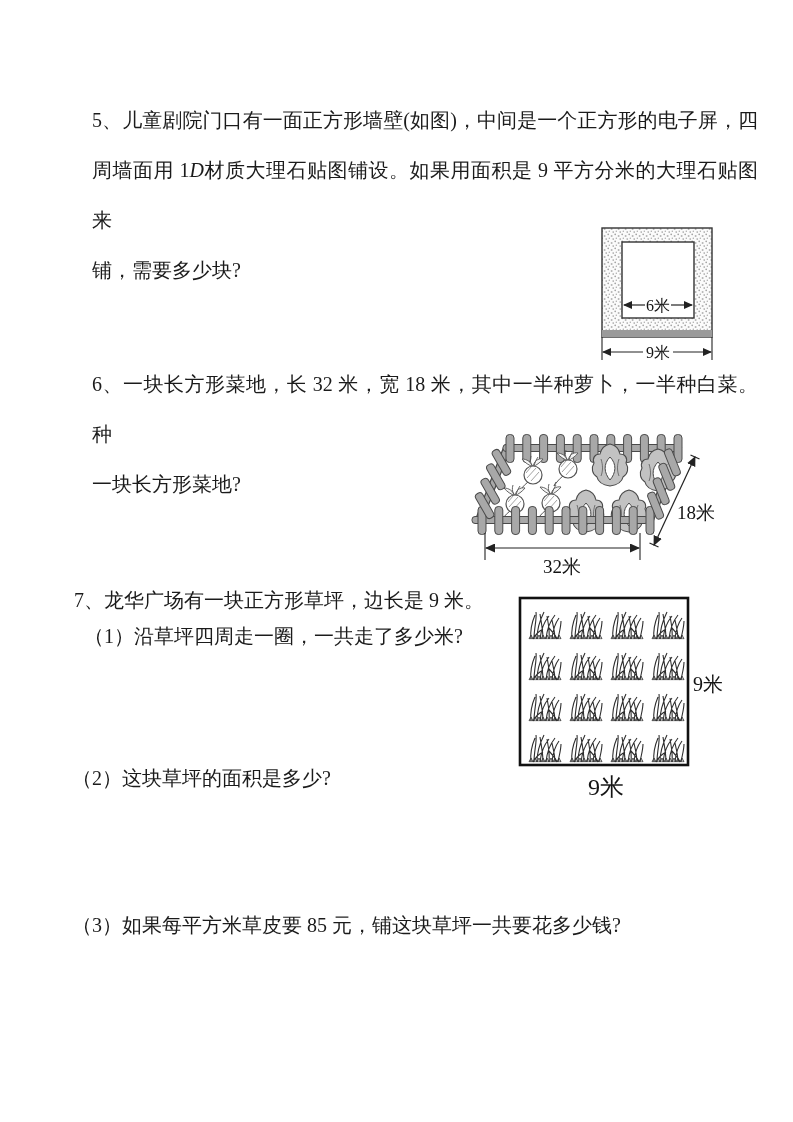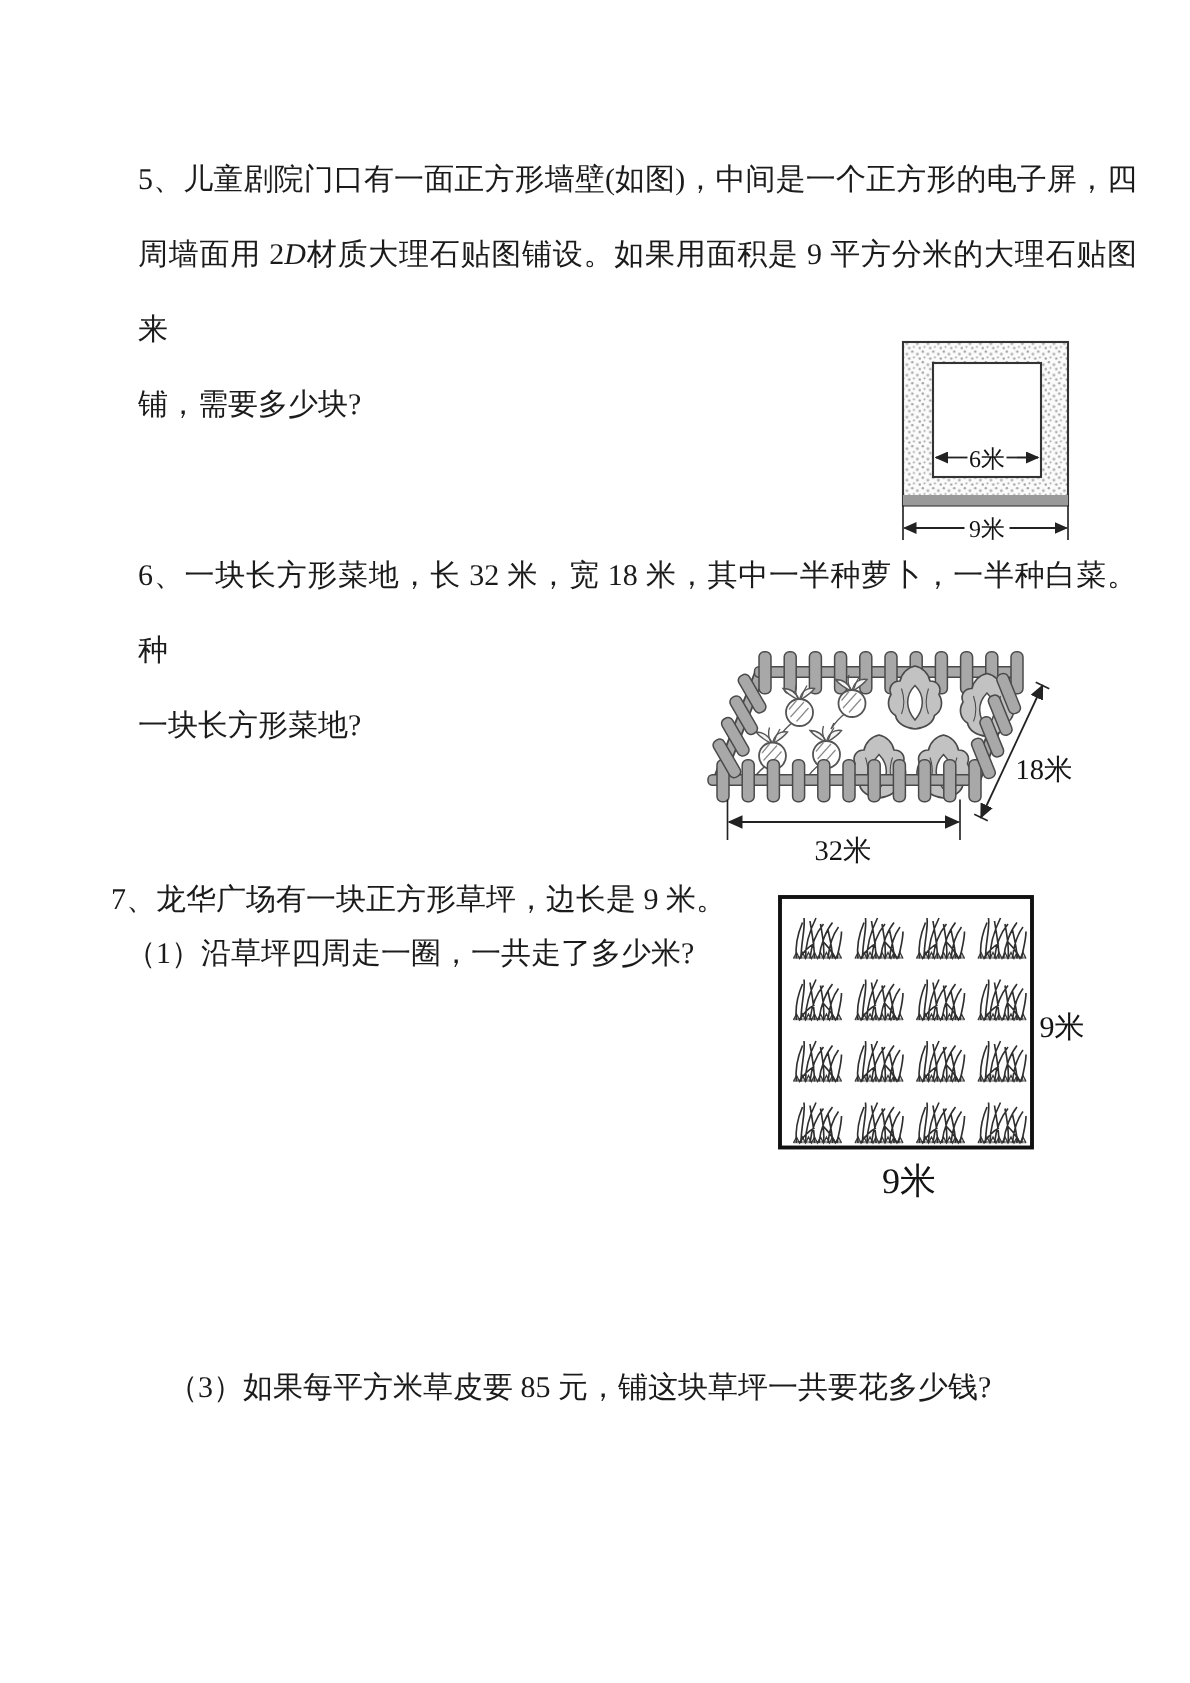--- a/index.html
+++ b/index.html
@@ -34,21 +34,21 @@
   .dim-tick{stroke:#222;stroke-width:1.1;}
   .fence-fill{fill:#a8a8a8;stroke:#4a4a4a;stroke-width:1;}
 </style>
 </head>
 <body>
 
 <div class="page">
 
   <div class="para" style="top:95px;">
     <span class="ln just">5、儿童剧院门口有一面正方形墙壁(如图)，中间是一个正方形的电子屏，四</span>
-    <span class="ln just"><span>周墙面用 2</span><span class="ital">D</span><span>材质大理石贴图铺设。如果用面积是 9 平方分米的大理石贴图来</span></span>
+    <span class="ln just"><span>周墙面用 1</span><span class="ital">D</span><span>材质大理石贴图铺设。如果用面积是 9 平方分米的大理石贴图来</span></span>
     <span class="ln">铺，需要多少块?</span>
   </div>
 
   <svg style="left:593px;top:219px;" width="168" height="148" viewBox="0 0 168 148">
     <defs>
       <pattern id="stip" width="7" height="7" patternUnits="userSpaceOnUse">
         <rect width="7" height="7" fill="#fbfbfb"></rect>
         <circle cx="1.2" cy="1.4" r="0.8" fill="#9f9f9f"></circle>
         <circle cx="4.6" cy="3.1" r="1.0" fill="#b5b5b5"></circle>
         <circle cx="2.3" cy="5.3" r="0.7" fill="#a8a8a8"></circle>
@@ -168,21 +168,22 @@
     <text x="219" y="92" font-size="19">18米</text>
 
     <line x1="27" y1="106" x2="27" y2="133" class="dim-tick"></line>
     <line x1="182" y1="106" x2="182" y2="133" class="dim-tick"></line>
     <line x1="28" y1="121" x2="181" y2="121" class="dim-line" marker-start="url(#arrG)" marker-end="url(#arrG)"></line>
     <text x="104" y="146" font-size="19" text-anchor="middle">32米</text>
   </svg>
 
   <div class="qline" style="left:74px;top:586px;">7、龙华广场有一块正方形草坪，边长是 9 米。</div>
   <div class="qline" style="left:84px;top:622px;">（1）沿草坪四周走一圈，一共走了多少米?</div>
-  <div class="qline" style="left:72px;top:911px;margin-left:40px;">（3）如果每平方米草皮要 85 元，铺这块草坪一共要花多少钱?</div>
+  <div class="qline" style="left:72px;top:764px;">（2）这块草坪的面积是多少?</div>
+  <div class="qline" style="left:72px;top:911px;">（3）如果每平方米草皮要 85 元，铺这块草坪一共要花多少钱?</div>
 
   <svg style="left:512px;top:592px;" width="228" height="218" viewBox="0 0 228 218">
     <defs>
       <g id="tuft">
         <rect x="1" y="28.6" width="32" height="1.6" fill="#9a9a9a"></rect>
         <path d="M1,30 l2,-4 2,4 2,-4 2,4 2,-4 2,4 2,-4 2,4 2,-4 2,4 2,-4 2,4 2,-4 2,4 2,-4 2,4" stroke="#3a3a3a" stroke-width="0.9" fill="none"></path>
         <path d="M3,30 C2,22 4,13 7,6 M6,30 C6,19 9,10 8,3 M9,30 C9,18 13,9 16,3 M12,30 C13,21 16,13 21,7 M15,30 C15,21 13,12 12,5 M18,30 C19,20 23,11 27,6 M21,30 C22,22 20,13 19,7 M24,30 C25,20 28,13 31,9 M27,30 C27,23 25,16 24,11 M30,30 C31,24 33,18 33,12 M5,30 C8,25 11,22 15,20 M29,30 C27,26 24,22 21,19" stroke="#2f2f2f" stroke-width="1.1" fill="none"></path>
       </g>
     </defs>
     <rect x="8" y="6" width="168" height="167" fill="#ffffff" stroke="#111" stroke-width="2.6"></rect>

